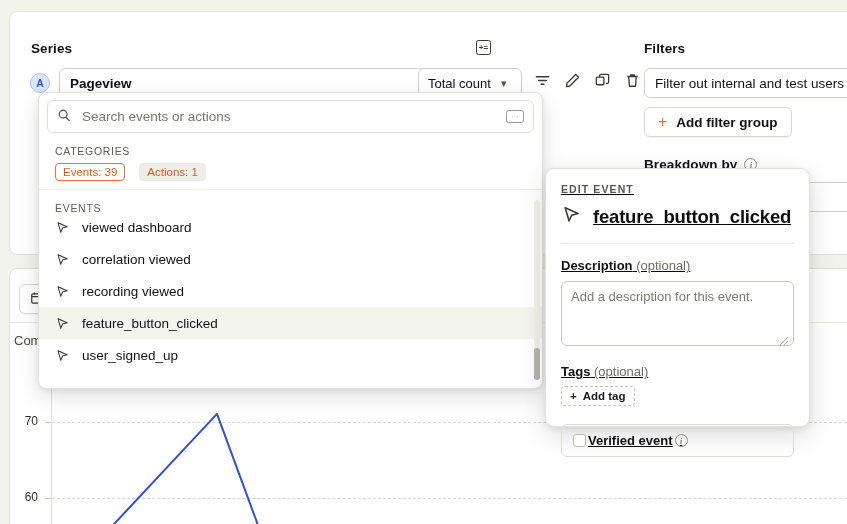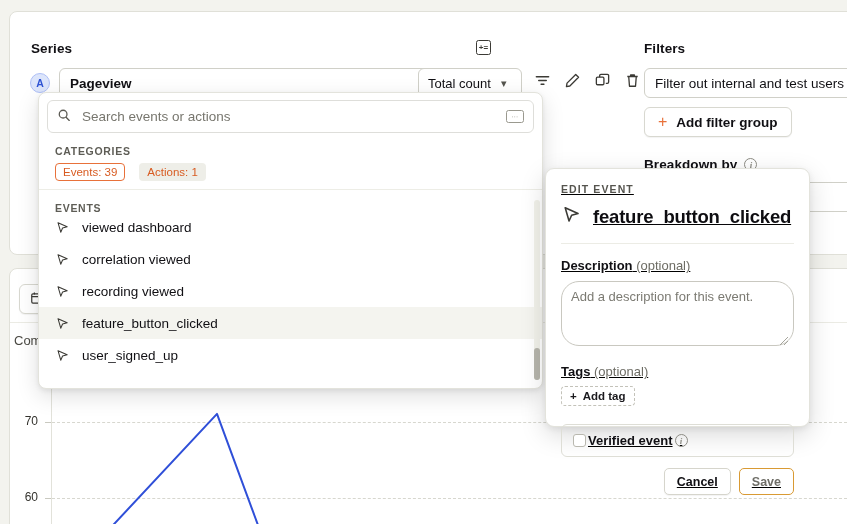--- a/index.html
+++ b/index.html
@@ -174,21 +174,21 @@
     background: transparent;
   }
   .search-bar input::placeholder { color: #77766e; }
   .kbd-ico {
     width: 18px; height: 13px; border: 1.3px solid #9a998f; border-radius: 2.5px;
     display: flex; align-items: center; justify-content: center;
     font-size: 7px; color: #9a998f; letter-spacing: .5px; line-height: 1;
   }
 
   .group-head {
-    font-size: 10.5px; font-weight: 700; letter-spacing: .7px;
+    font-size: 10.5px; font-weight: 400; letter-spacing: .7px;
     color: #5e5d56; padding: 12px 0 6px 16px;
   }
   .cat-row { display: flex; gap: 14px; padding: 0 16px 8px 16px; }
   .cat-chip {
     font-size: 11.5px; padding: 2px 7px; border-radius: 4px;
     border: 1px solid transparent; white-space: nowrap;
     cursor: pointer;
   }
   .cat-chip.active { border-color: #e8713a; color: #d85c22; background: #fff; }
   .cat-chip.inactive { background: #eeeee8; color: #d85c22; }
@@ -242,21 +242,21 @@
   #edit-rule { height: 1px; background: #ececE5; margin: 14px 0 0 0; }
 
   .field-label {
     font-size: 13px; font-weight: 700; color: #111014;
     margin-top: 14px;
   }
   .field-label .opt { font-weight: 400; color: #6d6c64; }
 
   #desc-box {
     margin-top: 8px; width: 100%; height: 65px;
-    border: 1px solid #c9c8c0; border-radius: 18px;
+    border: 1px solid #c9c8c0; border-radius: 6px;
     padding: 7px 9px; font-size: 13px; color: #111014;
     font-family: "Liberation Sans", sans-serif;
     resize: none; outline: none;
     position: relative;
   }
   #desc-box::placeholder { color: #7b7a72; }
   .resize-grip {
     position: absolute; right: 6px; bottom: 5px;
     width: 8px; height: 8px; pointer-events: none;
     background:
@@ -499,19 +499,15 @@
       <span>+</span>
       <span>Add tag</span>
     </div>
 
     <div id="verified-box">
       <span class="chk"></span>
       <span id="verified-label">Verified event</span>
       <span class="info-ico">i</span>
     </div>
 
-    <div id="edit-actions">
-      <div class="btn" id="cancel-btn">Cancel</div>
-      <div class="btn" id="save-btn">Save</div>
-    </div>
   </div>
 
 </div>
 
 </body></html>

